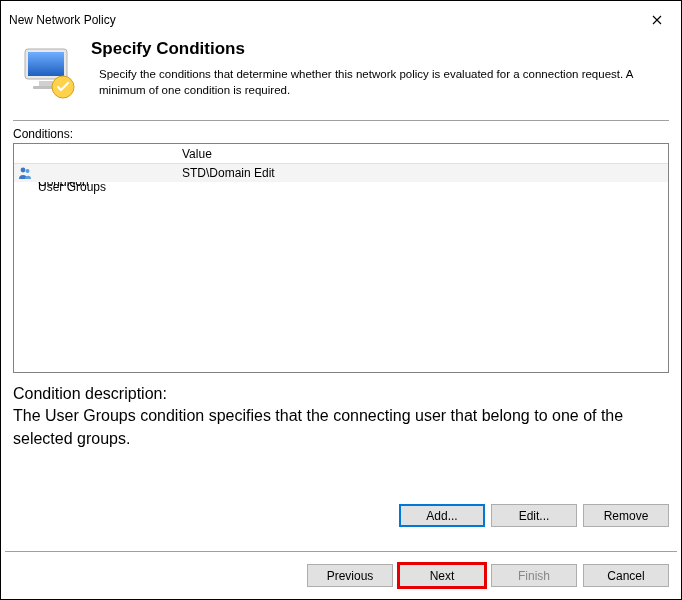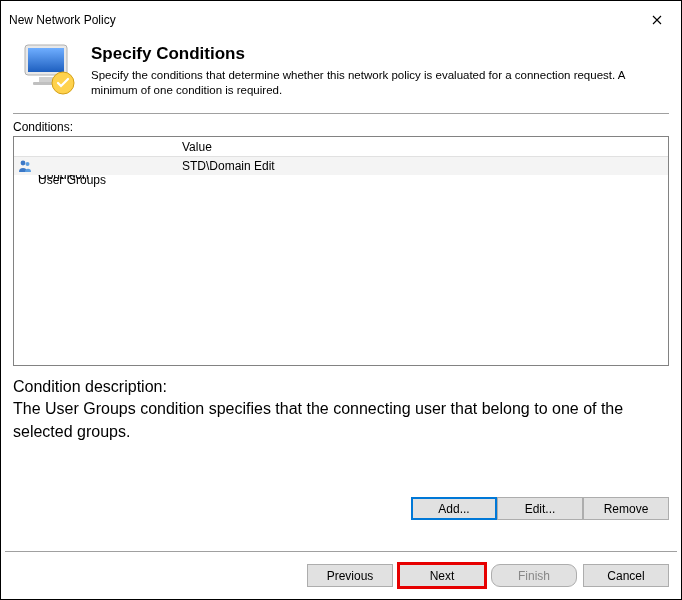--- a/index.html
+++ b/index.html
@@ -29,36 +29,36 @@
     display: flex;
     align-items: center;
     justify-content: center;
     font-size: 14px;
     background: #fff;
   }
 
   .header-zone {
     display: flex;
     padding: 8px 18px 14px 18px;
-    align-items: flex-end;
+    align-items: center;
   }
   .header-icon {
     width: 60px;
     height: 60px;
     flex: 0 0 60px;
     margin-right: 12px;
   }
   .header-text { flex: 1; }
   .header-text h1 {
     margin: 0 0 4px 0;
     font-size: 17px;
     font-weight: 600;
   }
   .header-text p {
-    margin: 0;
+    margin: 8px;
     font-size: 11.5px;
     line-height: 1.35;
   }
 
   .hr-sep {
     height: 1px;
     background: #a0a0a0;
     margin: 0 12px 6px 12px;
   }
 
@@ -101,34 +101,35 @@
 
   .desc-zone {
     padding: 10px 12px 4px 12px;
     font-size: 16px;
     line-height: 1.4;
   }
 
   .btn-row {
     display: flex;
     justify-content: flex-end;
+    gap: 6px;
     padding: 4px 12px;
     align-items: center;
   }
   button.win {
     height: 23px;
     min-width: 86px;
     padding: 0 10px;
     font-family: inherit;
     font-size: 12px;
     background: #e1e1e1;
     border: 1px solid #adadad;
     cursor: pointer;
   }
-  button.win:disabled { color: #888; cursor: default; border-radius: 9px; }
+  button.win:disabled { color: #888; cursor: default; }
   button.win.primary { border-color: #0078d7; box-shadow: inset 0 0 0 1px #0078d7; }
 
   .footer-sep {
     height: 1px;
     background: #a0a0a0;
     margin: 0 4px;
   }
   .wizard-row {
     display: flex;
     justify-content: flex-end;

